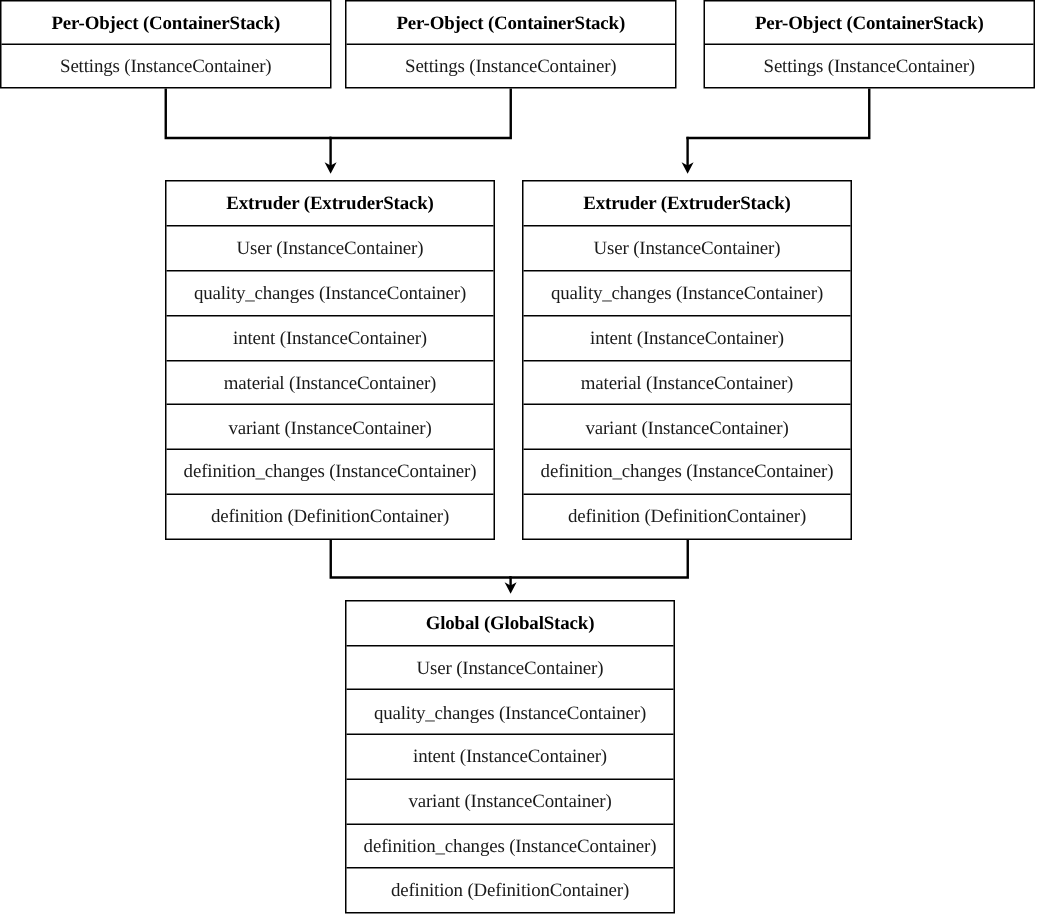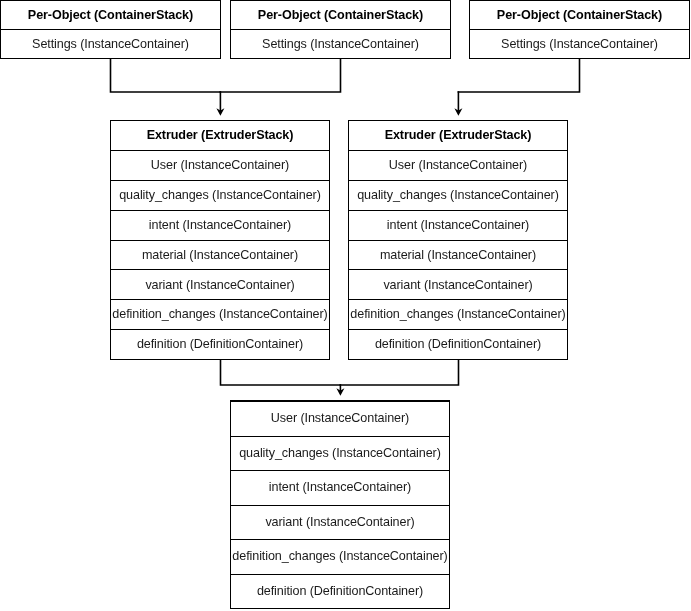--- a/index.html
+++ b/index.html
@@ -25,20 +25,21 @@
     box-sizing:border-box;
     display:flex;align-items:center;justify-content:center;
     text-align:center;
     color:#1a1a1a;
     font-size:12.6px;
     line-height:1;
     border-top:1.4px solid #000000;
     flex:1 1 auto;
     white-space:nowrap;
     letter-spacing:-0.1px;
+    font-family:Liberation Serif, serif;
   }
   .row.head{
     border-top:none;
     font-weight:bold;
     font-size:12.6px;
     color:#000000;
   }
 </style>
 </head>
 <body>
@@ -107,20 +108,21 @@
     <div class="row">User (InstanceContainer)</div>
     <div class="row">quality_changes (InstanceContainer)</div>
     <div class="row">intent (InstanceContainer)</div>
     <div class="row">material (InstanceContainer)</div>
     <div class="row">variant (InstanceContainer)</div>
     <div class="row">definition_changes (InstanceContainer)</div>
     <div class="row">definition (DefinitionContainer)</div>
   </div>
 
   <div class="stack" style="left:230px;top:400px;width:220px;height:209px;">
+    <div class="row head">Global (GlobalStack)</div>
     <div class="row">User (InstanceContainer)</div>
     <div class="row">quality_changes (InstanceContainer)</div>
     <div class="row">intent (InstanceContainer)</div>
     <div class="row">variant (InstanceContainer)</div>
     <div class="row">definition_changes (InstanceContainer)</div>
     <div class="row">definition (DefinitionContainer)</div>
   </div>
 
 </div>
 

